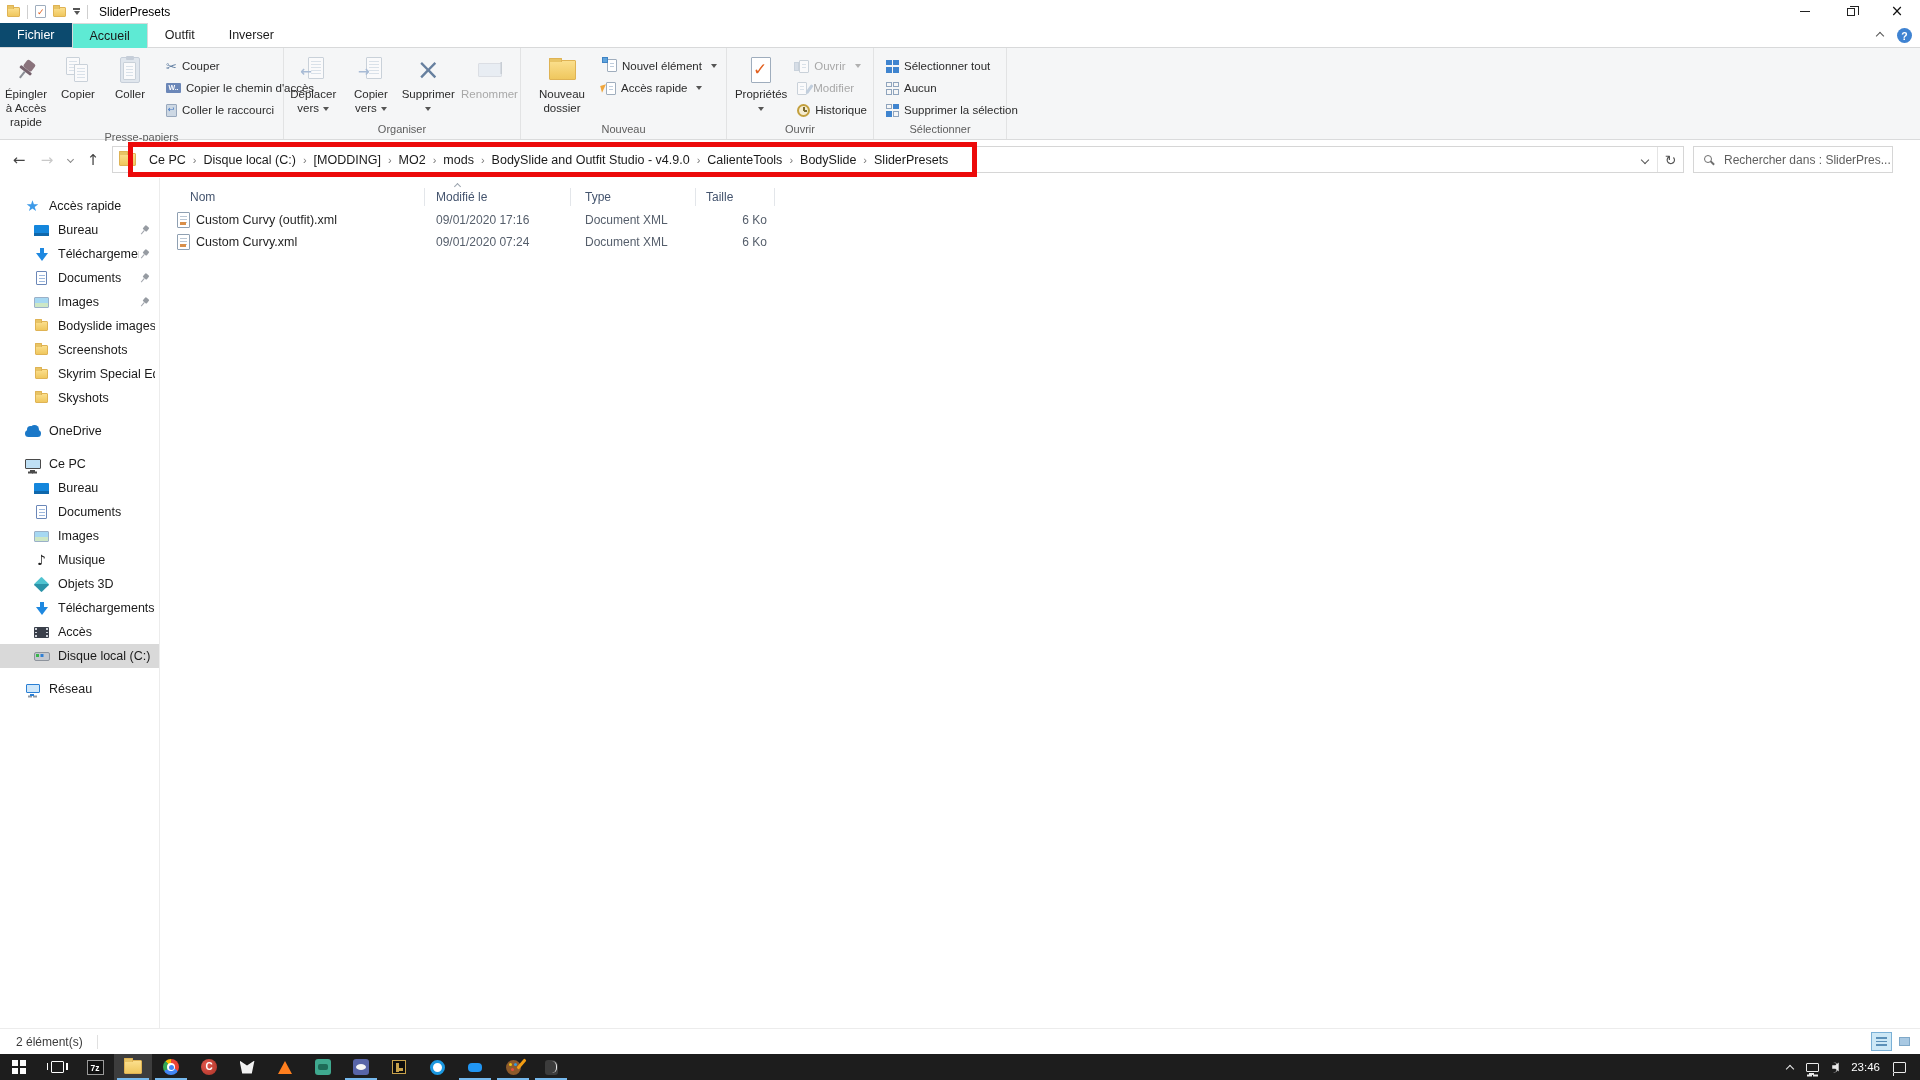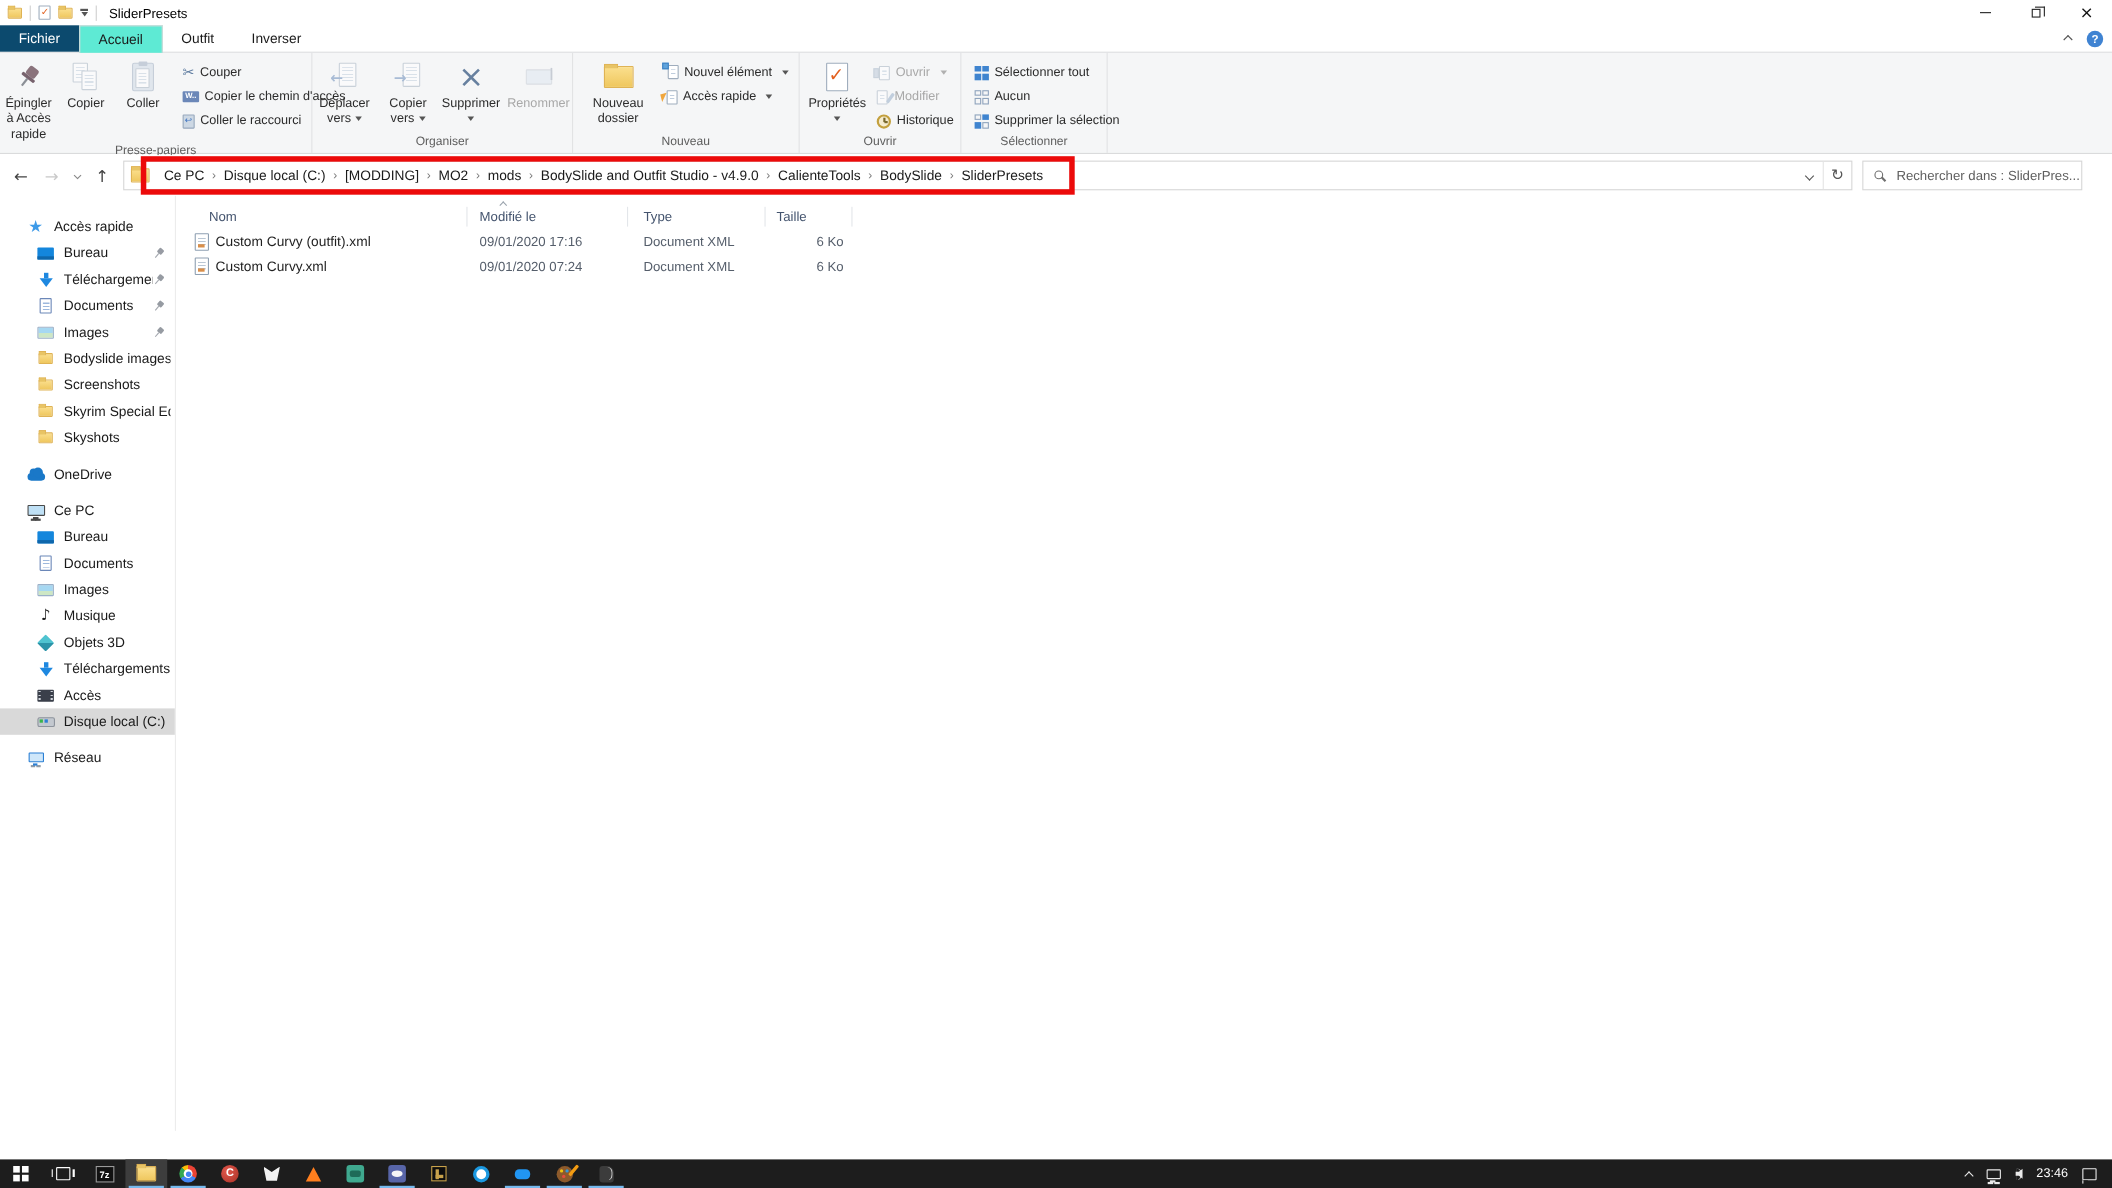--- a/index.html
+++ b/index.html
@@ -663,20 +663,32 @@
           <span class="ic-xml"></span>
           <span>Custom Curvy.xml</span>
         </div>
         <div class="fcell">09/01/2020 07:24</div>
         <div class="fcell fcell-type">Document XML</div>
         <div class="fcell-size">6 Ko</div>
       </div>
     </section>
   </div>
 
+  <div class="statusbar">
+    <span class="status-count">2 élément(s)</span>
+    <span class="status-div"></span>
+    <div class="view-btns">
+      <button class="vbtn vbtn-sel">
+          <span class="ic-viewlist"></span>
+        </button>
+      <button class="vbtn">
+          <span class="ic-viewthumb"></span>
+        </button>
+    </div>
+  </div>
 
   <div class="taskbar">
     <div class="tb-btn">
         <span class="ic-win"></span>
       </div>
     <div class="tb-btn">
         <span class="ic-taskview"></span>
       </div>
     <div class="tb-btn">
         <span class="ic-7z"></span>

